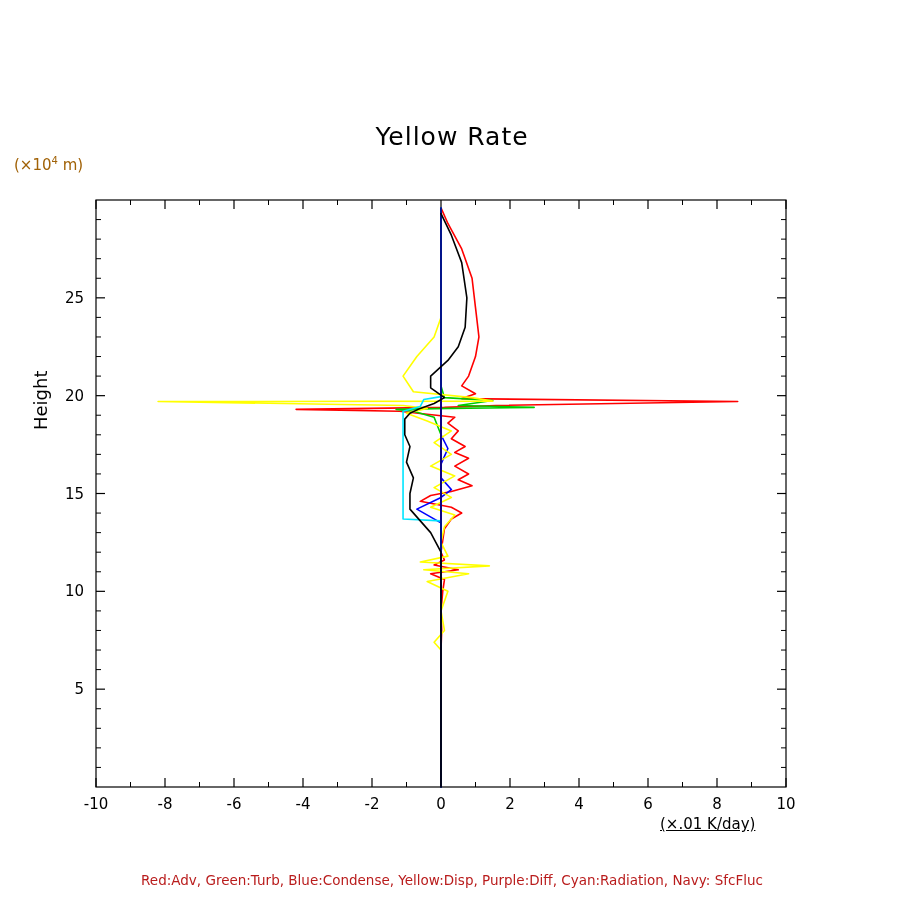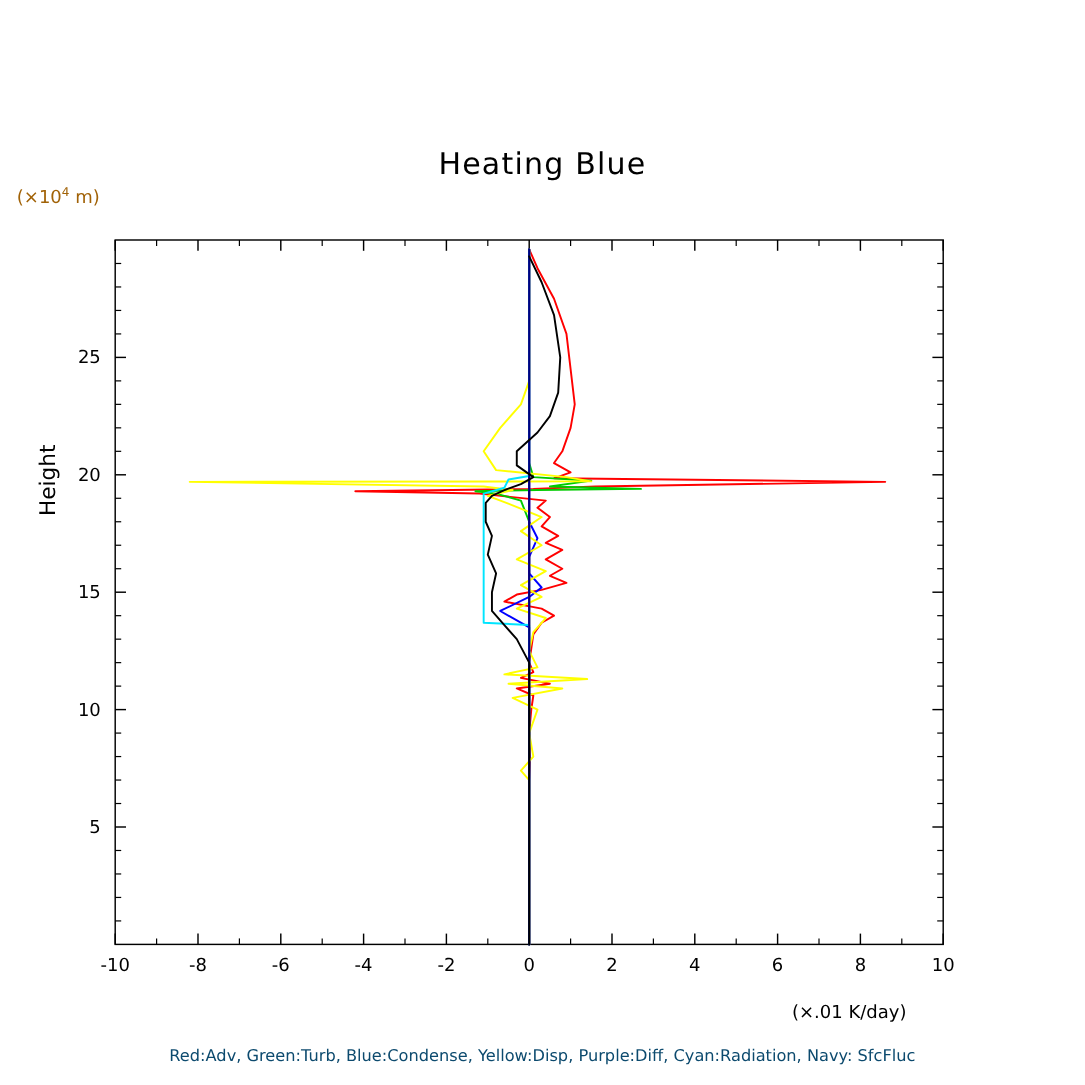--- a/index.html
+++ b/index.html
@@ -44,51 +44,52 @@
     left: 30px;
     top: 430px;
     font-size: 18px;
     transform: rotate(-90deg);
     transform-origin: left top;
     white-space: nowrap;
   }
   .xlabel {
     position: absolute;
     left: 660px;
-    top: 834px;
+    top: 815px;
     font-size: 15px;
     white-space: nowrap;
+    text-decoration: underline;
   }
   .legend {
     position: absolute;
     left: 0;
     top: 872px;
     width: 904px;
     text-align: center;
     font-size: 13.5px;
-    color: #0c4a6e;
+    color: #b91c1c;
     white-space: nowrap;
   }
   svg.plot {
     position: absolute;
     left: 0;
     top: 0;
   }
   .tick-text {
     font-family: "DejaVu Sans", sans-serif;
     font-size: 15px;
     fill: #000;
   }
 </style>
 </head>
 <body>
 
 <div id="root">
 
-  <div class="title">Heating Blue</div>
+  <div class="title">Yellow Rate</div>
 
   <div class="unit-label">(×10<sup>4</sup> m)</div>
 
   <div class="ylabel">Height</div>
 
   <div class="xlabel">(×.01 K/day)</div>
 
   <svg class="plot" width="904" height="904">
     <g id="axes-group">
         <rect x="96" y="200" width="690" height="587" fill="none" stroke="#000" stroke-width="1.2"></rect>

